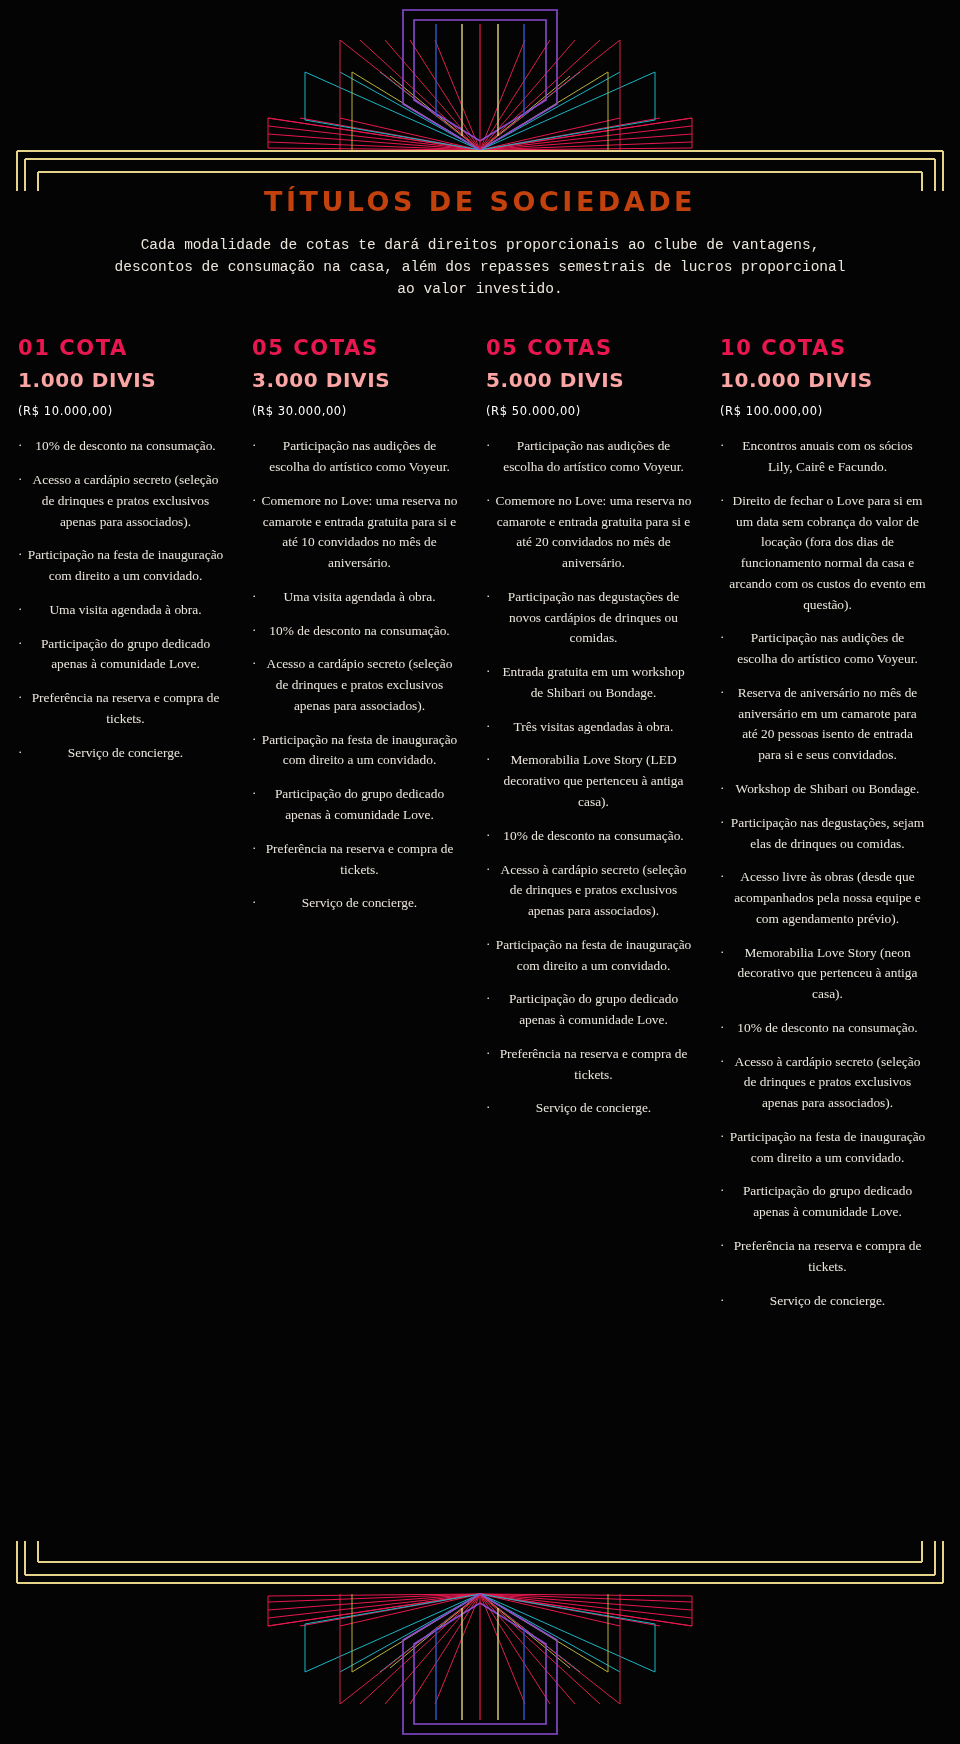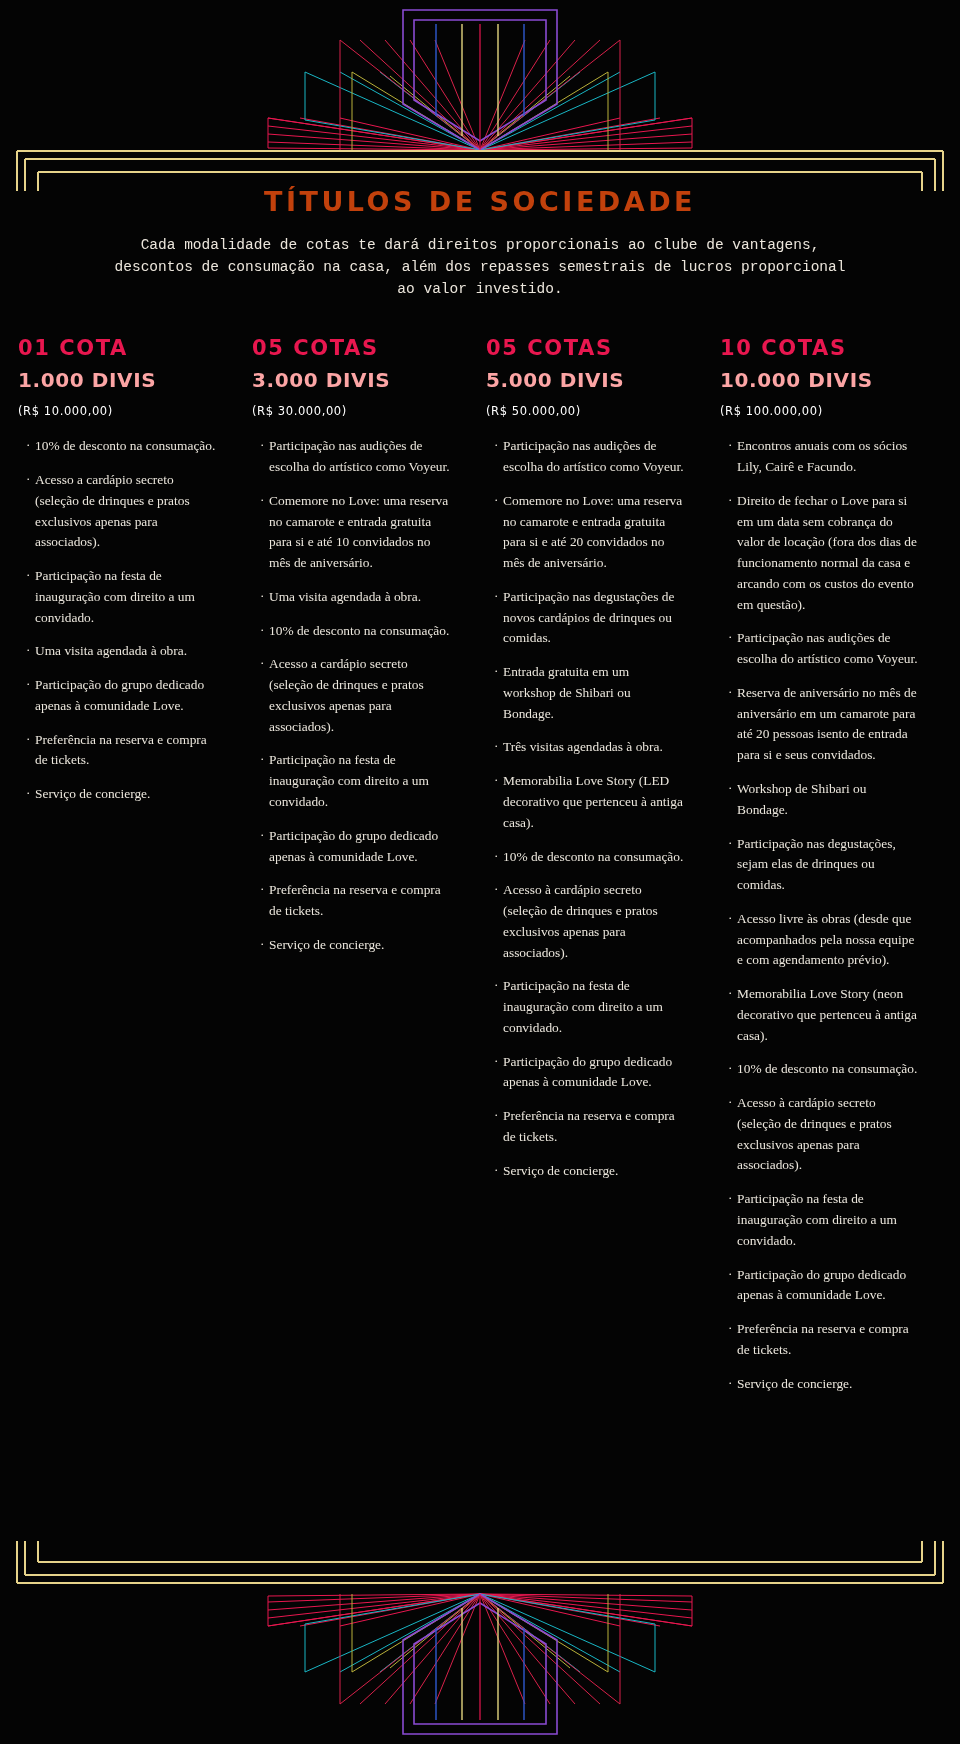--- a/index.html
+++ b/index.html
@@ -95,22 +95,23 @@
   .col-price {
     font-family: "DejaVu Sans", sans-serif;
     font-weight: normal;
     font-size: 11.5px;
     letter-spacing: 0.6px;
     color: #ffffff;
     margin: 12px 0 18px 0;
   }
   ul.benefits {
     list-style: none;
-    margin: 8px;
+    margin: 0;
     padding: 0;
+    text-align: center;
   }
   ul.benefits li {
     position: relative;
     padding-left: 9px;
     margin-bottom: 13px;
     font-size: 13.4px;
     line-height: 1.55;
     color: #ece7dd;
   }
   ul.benefits li::before {

